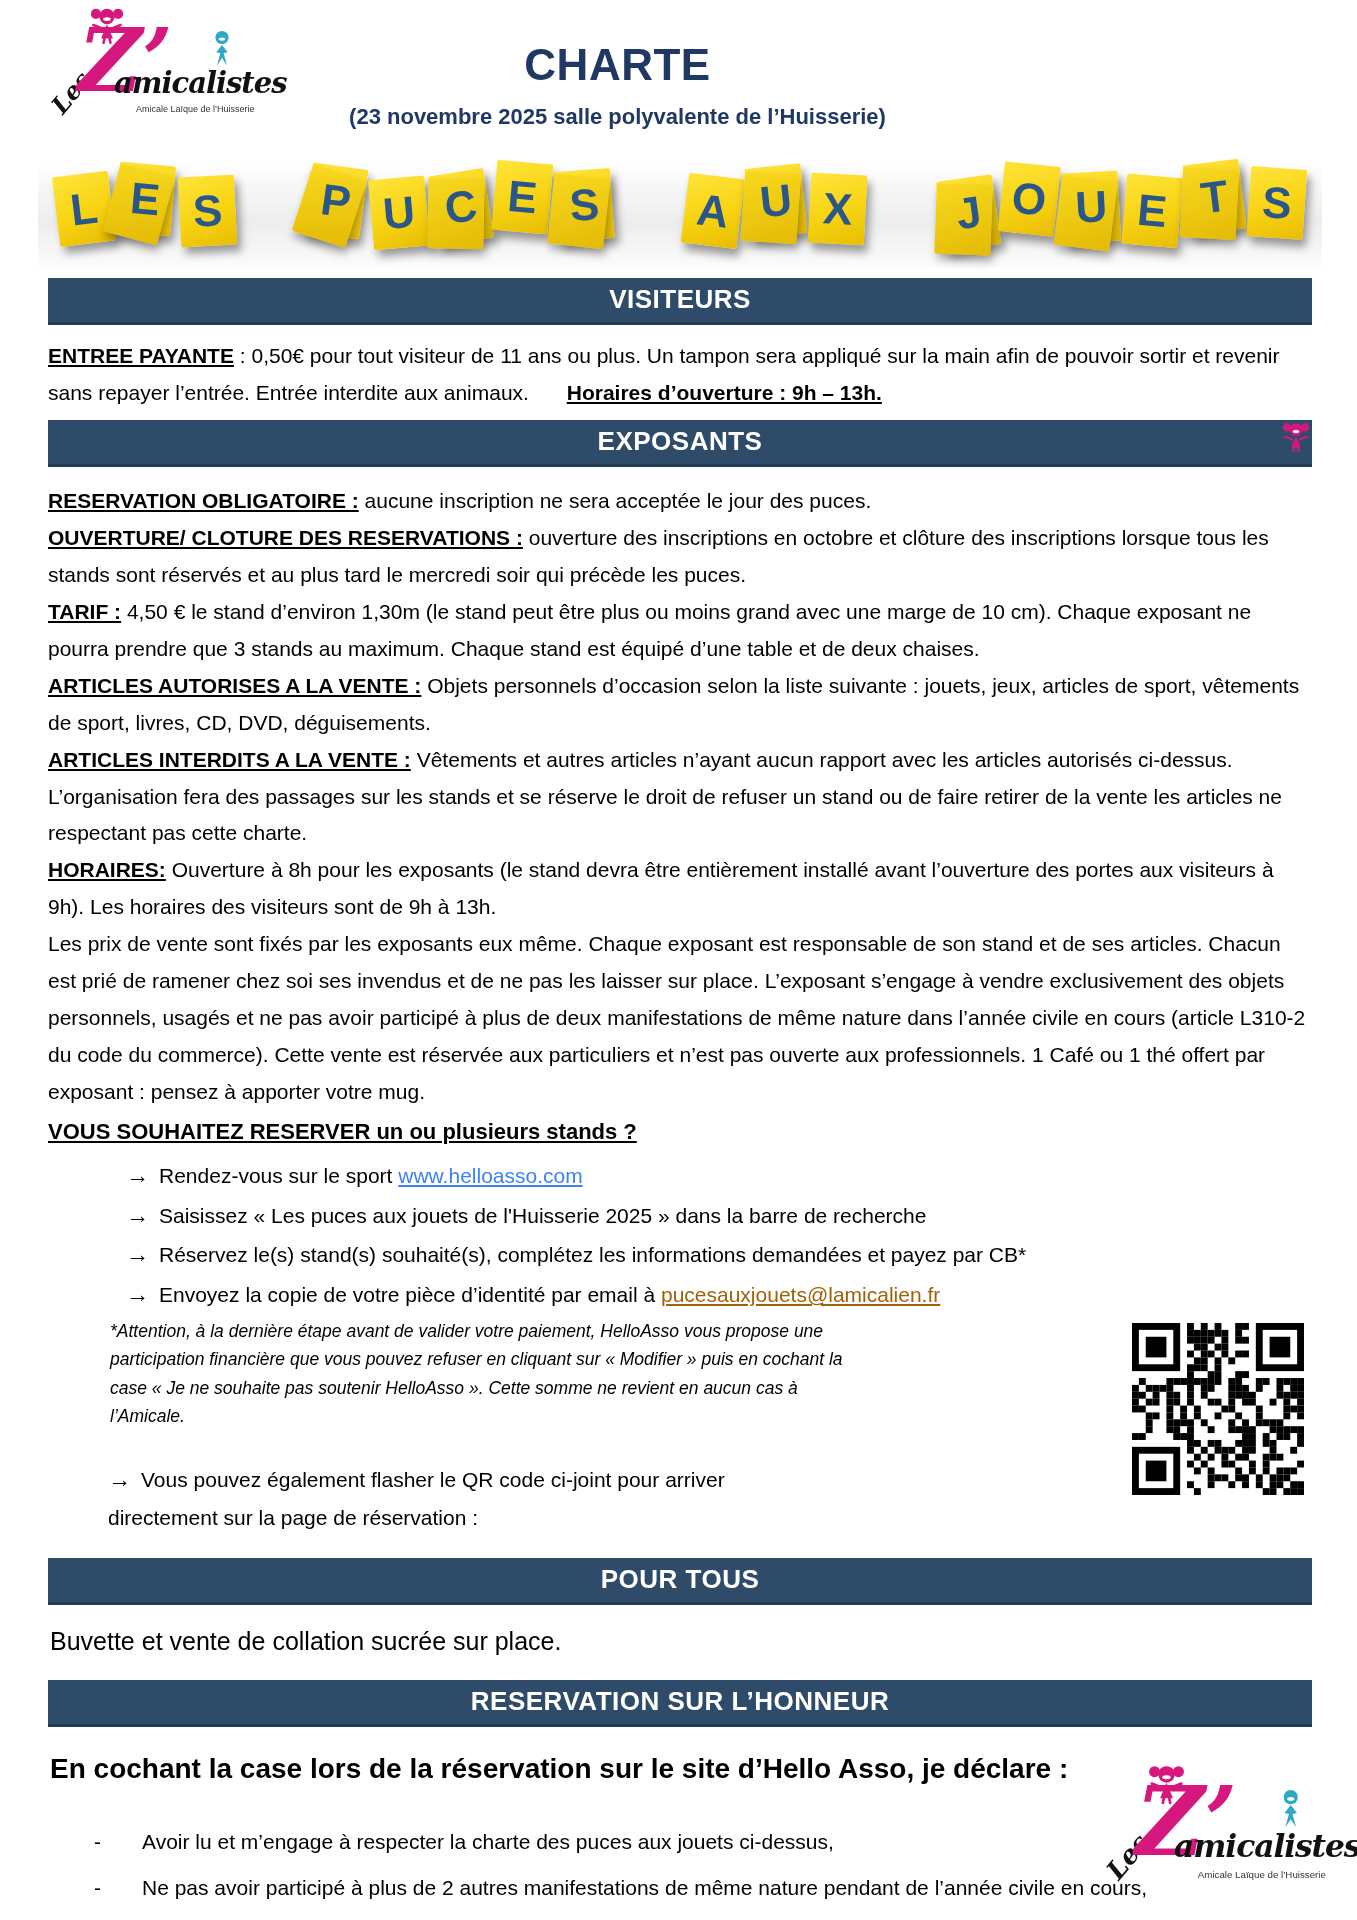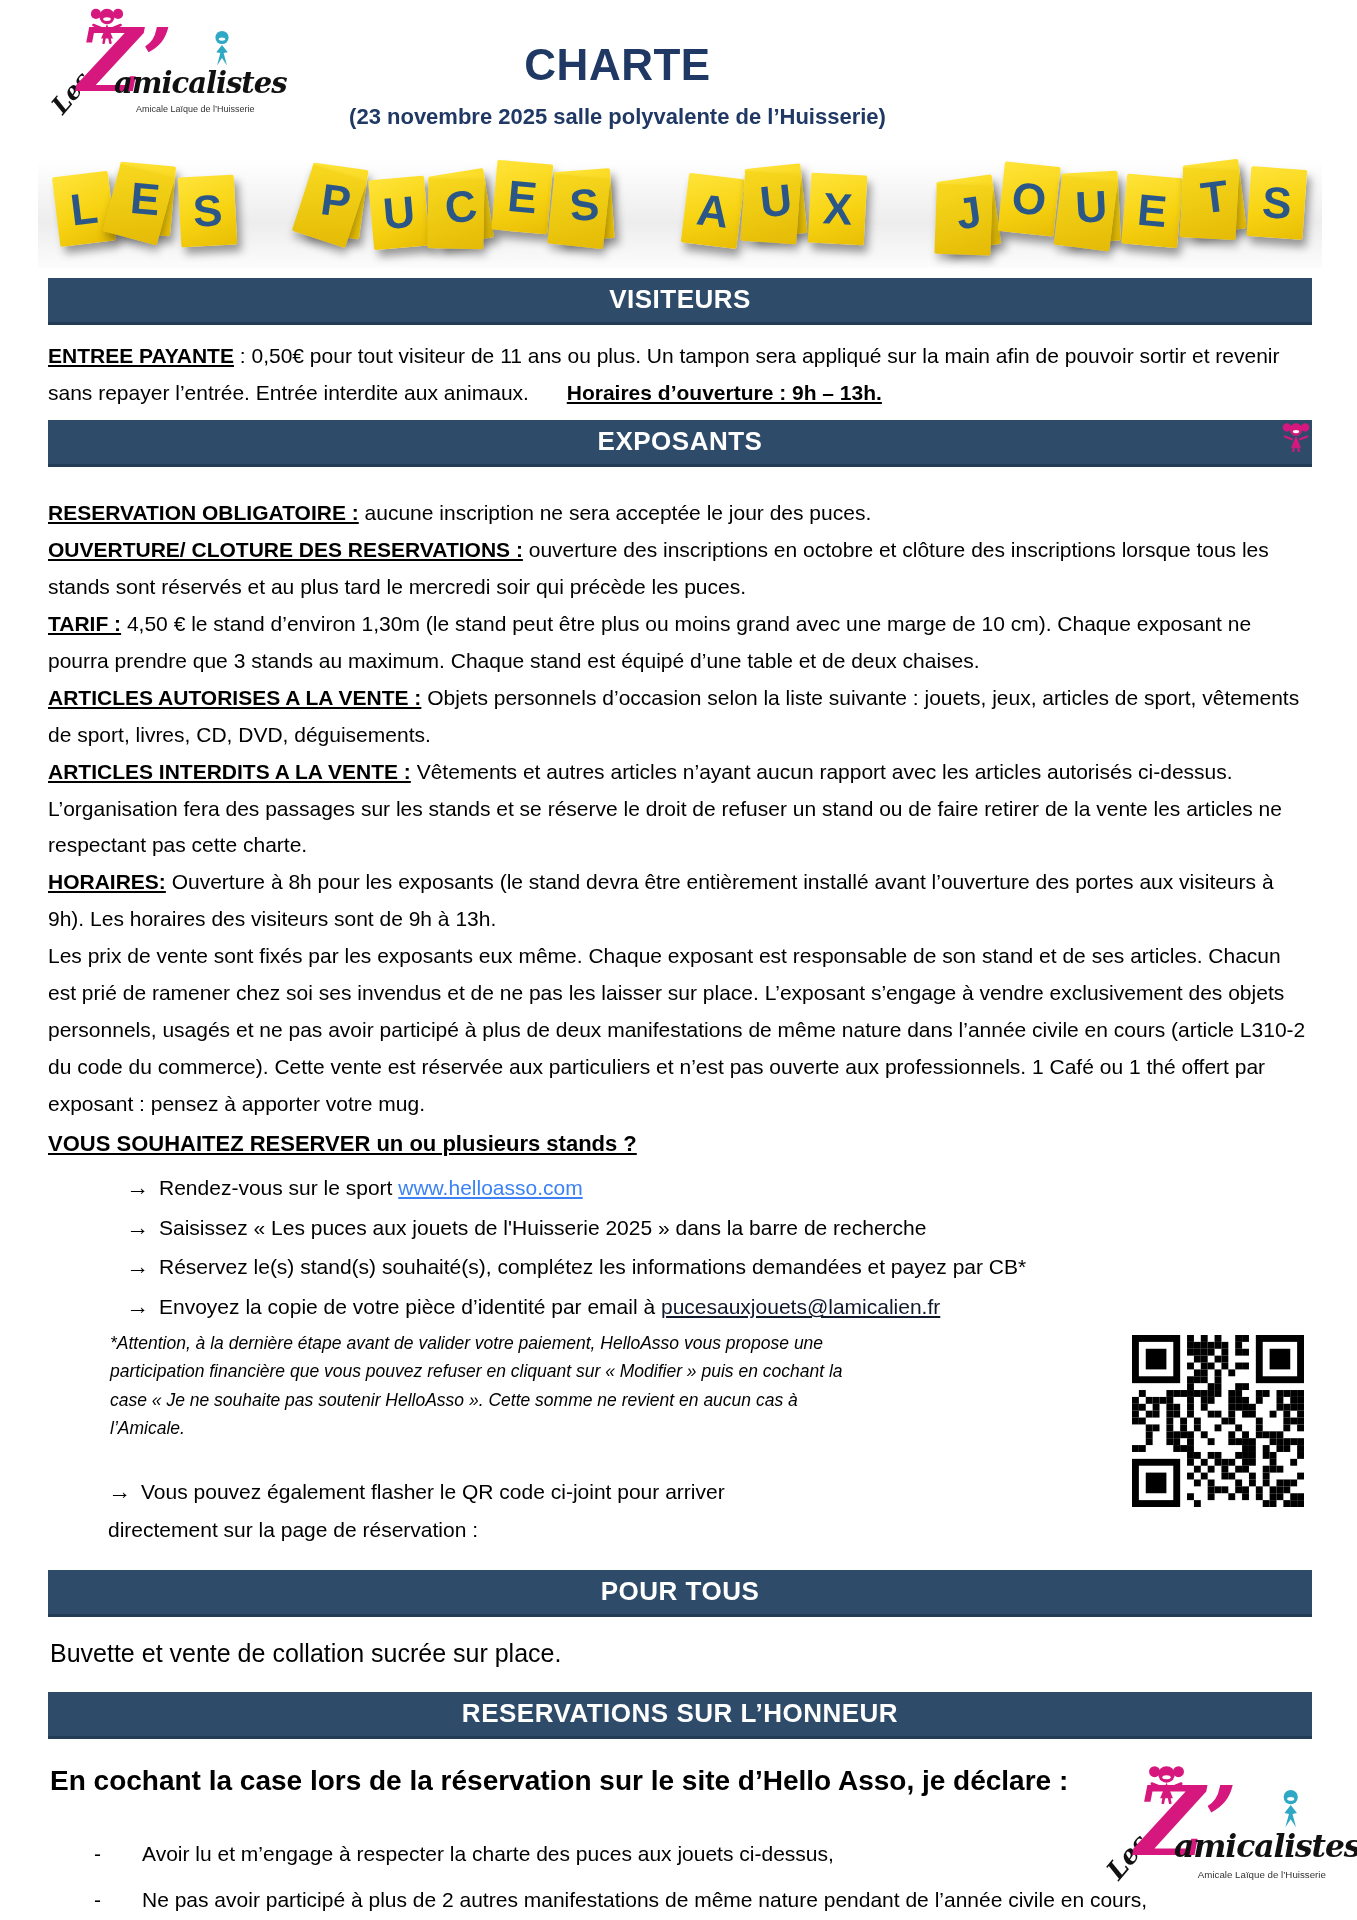--- a/index.html
+++ b/index.html
@@ -79,29 +79,29 @@
     font-weight:bold;font-size:26px;letter-spacing:0.5px;
     padding:6px 0 7px 0;border-bottom:3px solid #233c55;
   }
   
   .body-text{font-size:21px;line-height:1.76;}
   .lbl{font-weight:bold;text-decoration:underline;}
   .bu{font-weight:bold;text-decoration:underline;margin-left:32px;}
   p{margin:0;}
   .visiteurs-body{position:relative;margin:13px 0 8px 0;}
   .girl-icon-small{position:absolute;right:2px;bottom:-40px;z-index:2;}
-  .exposants-body{margin-top:28px;}
+  .exposants-body{margin-top:16px;}
   .reserver-heading{
     font-size:22px;font-weight:bold;text-decoration:underline;margin-top:2px;
   }
   .steps{margin:4px 0 0 78px;}
   .step{font-size:21px;line-height:1.73;}
   .arrow{font-size:23px;margin-right:10px;}
   a.link{color:#3b82f6;text-decoration:underline;}
-  a.email{color:#0f172a;text-decoration:underline;}
+  a.email{color:#a16207;text-decoration:underline;}
   .reserve-bottom{position:relative;margin-top:2px;padding-right:300px;min-height:210px;}
   .note{
     margin-left:62px;font-style:italic;font-size:17.5px;line-height:1.62;
     max-width:745px;
   }
   .qr-wrap{position:absolute;right:8px;top:6px;}
   .flash-para{margin:30px 0 0 60px;font-size:21px;line-height:1.73;max-width:720px;}
   .pour-tous-banner{margin-top:22px;}
   .pour-tous-text{margin:22px 0 24px 2px;font-size:25px;}
   .attestation-intro{margin:26px 0 0 2px;font-size:28px;font-weight:bold;}
@@ -451,21 +451,21 @@
             <rect x="7" y="133" width="35" height="35" fill="#fff"></rect>
             <rect x="14" y="140" width="21" height="21" fill="#000"></rect>
           </svg>
       </div>
     </div>
   </div>
 
   <div class="section-banner pour-tous-banner">POUR TOUS</div>
   <p class="pour-tous-text">Buvette et vente de collation sucrée sur place.</p>
 
-  <div class="section-banner">RESERVATIONS SUR L’HONNEUR</div>
+  <div class="section-banner">RESERVATION SUR L’HONNEUR</div>
   <p class="attestation-intro">En cochant la case lors de la réservation sur le site d’Hello Asso, je déclare :</p>
 
   <div class="attestation-items">
     <div class="attestation-item">
         <span class="dash">-</span>
         <span>Avoir lu et m’engage à respecter la charte des puces aux jouets ci-dessus,</span>
       </div>
     <div class="attestation-item">
         <span class="dash">-</span>
         <span>Ne pas avoir participé à plus de 2 autres manifestations de même nature pendant de l’année civile en cours,</span>

